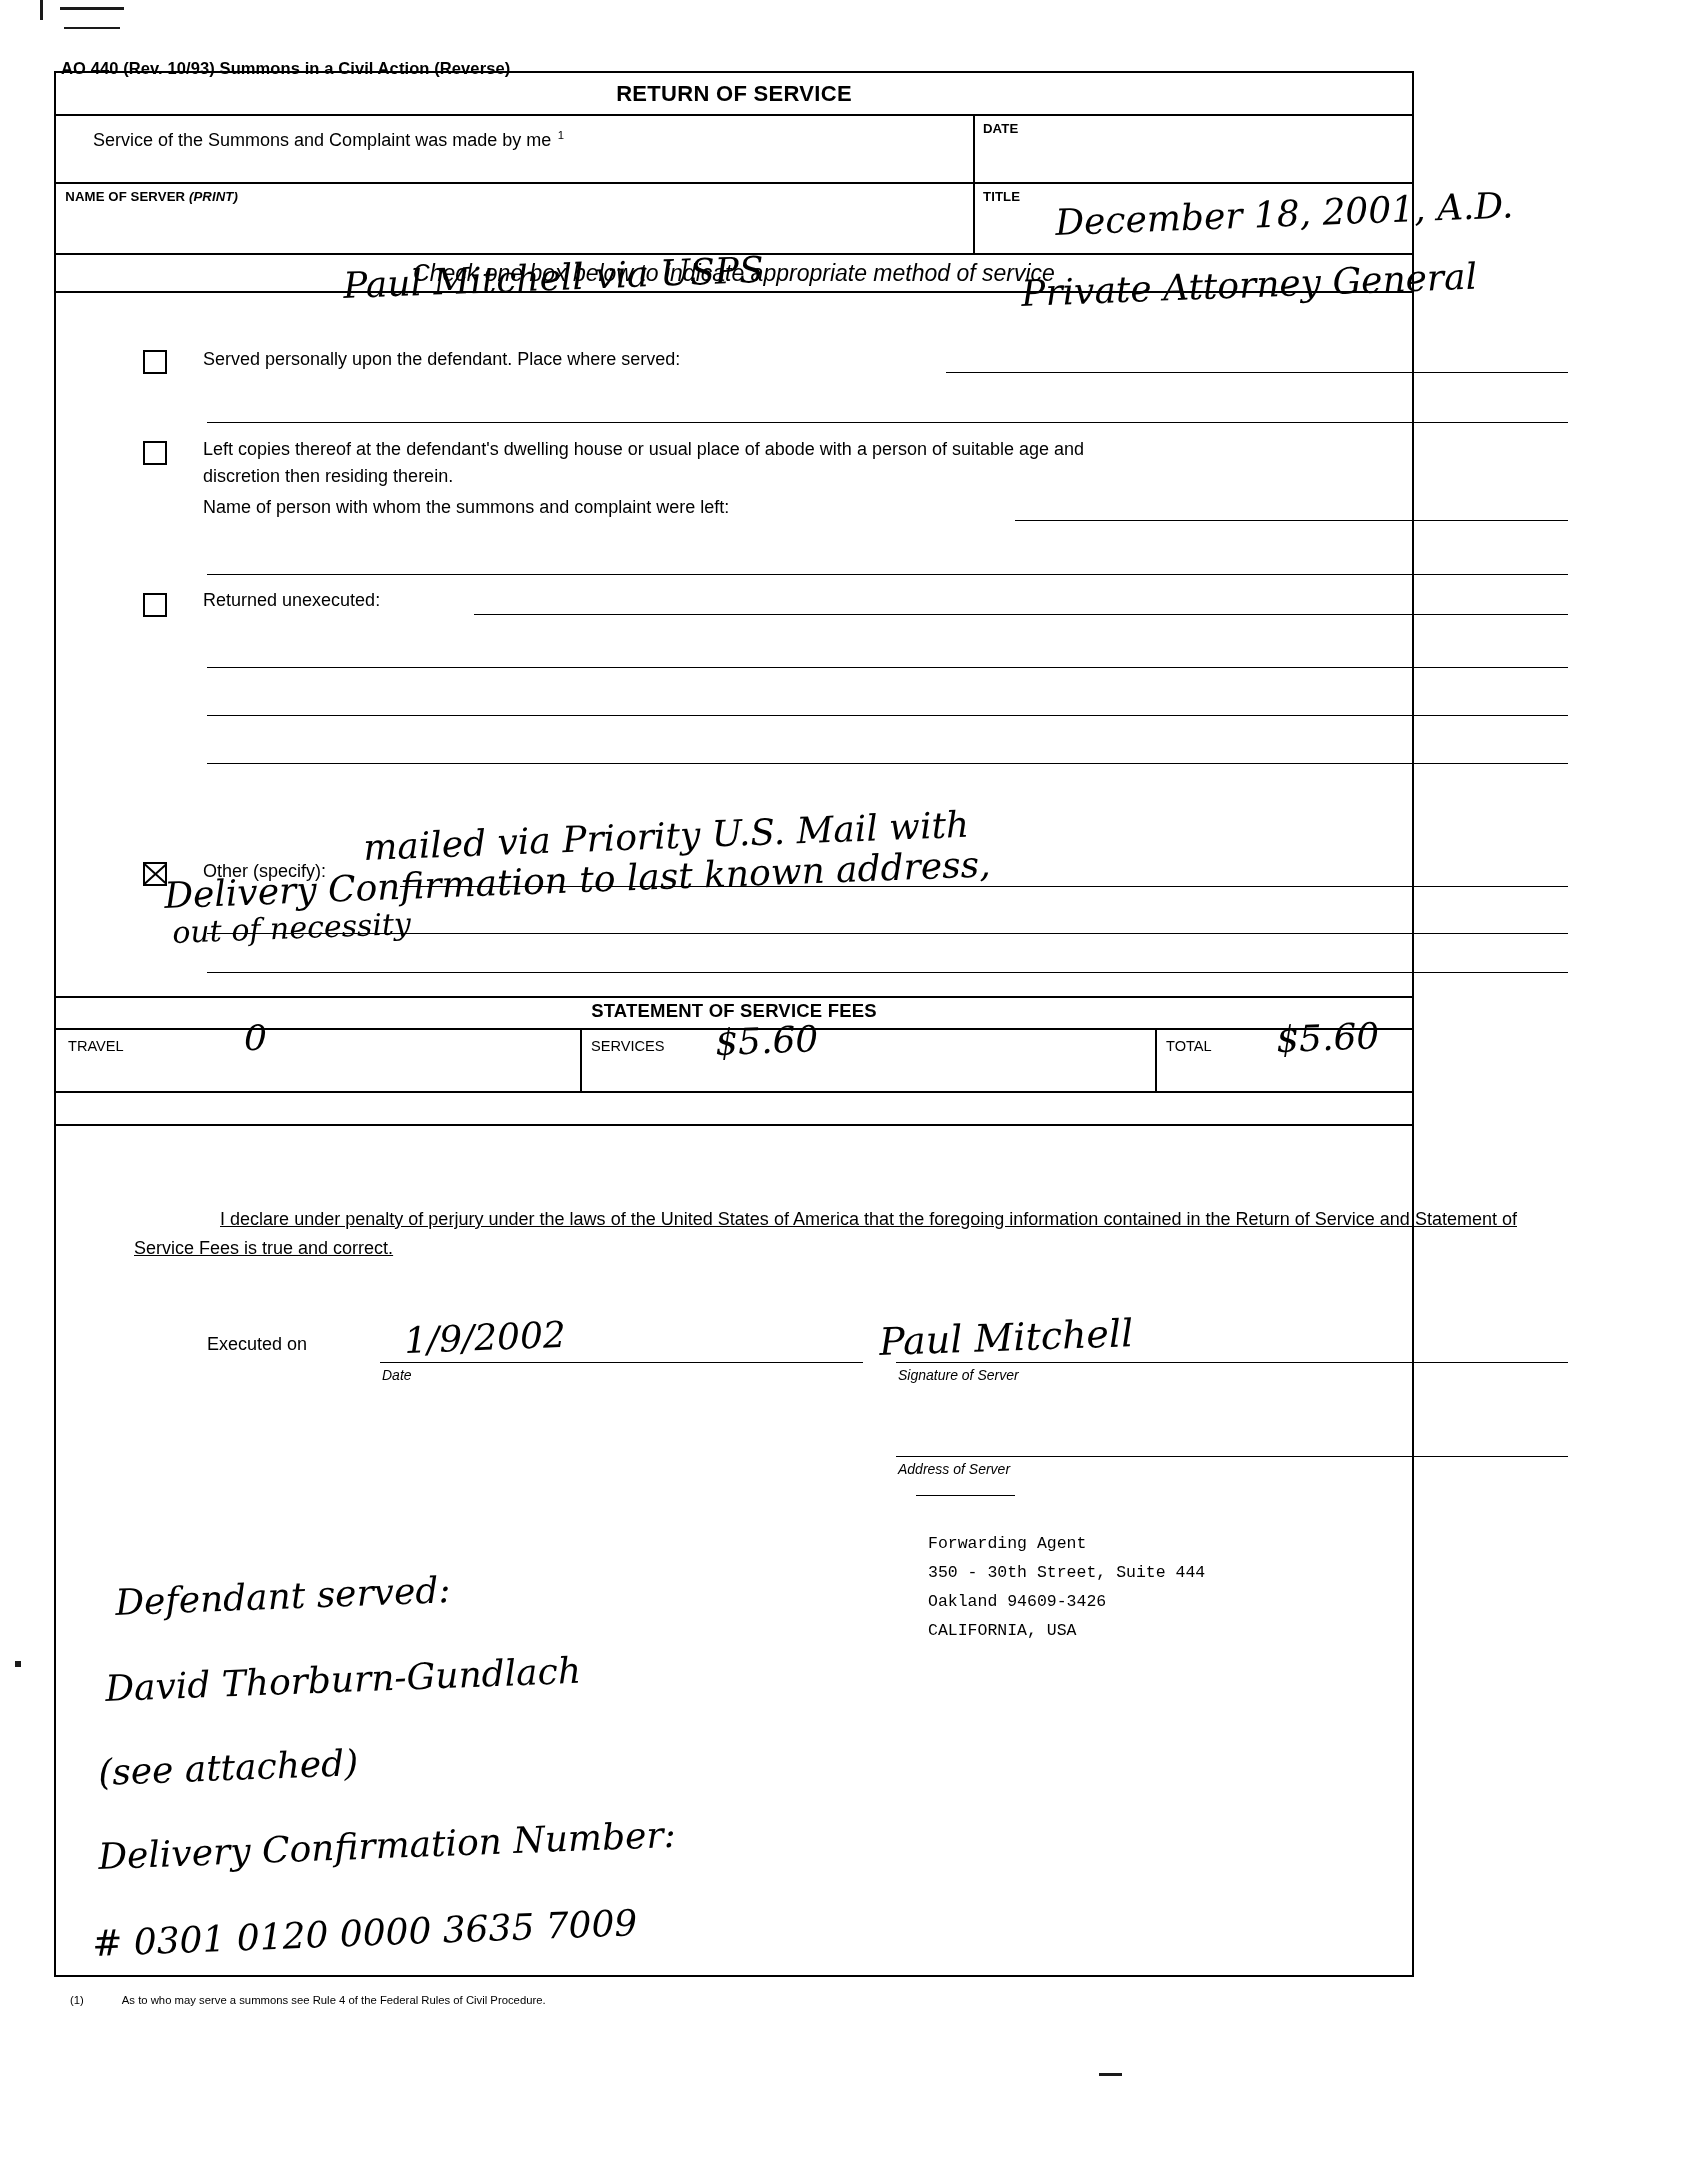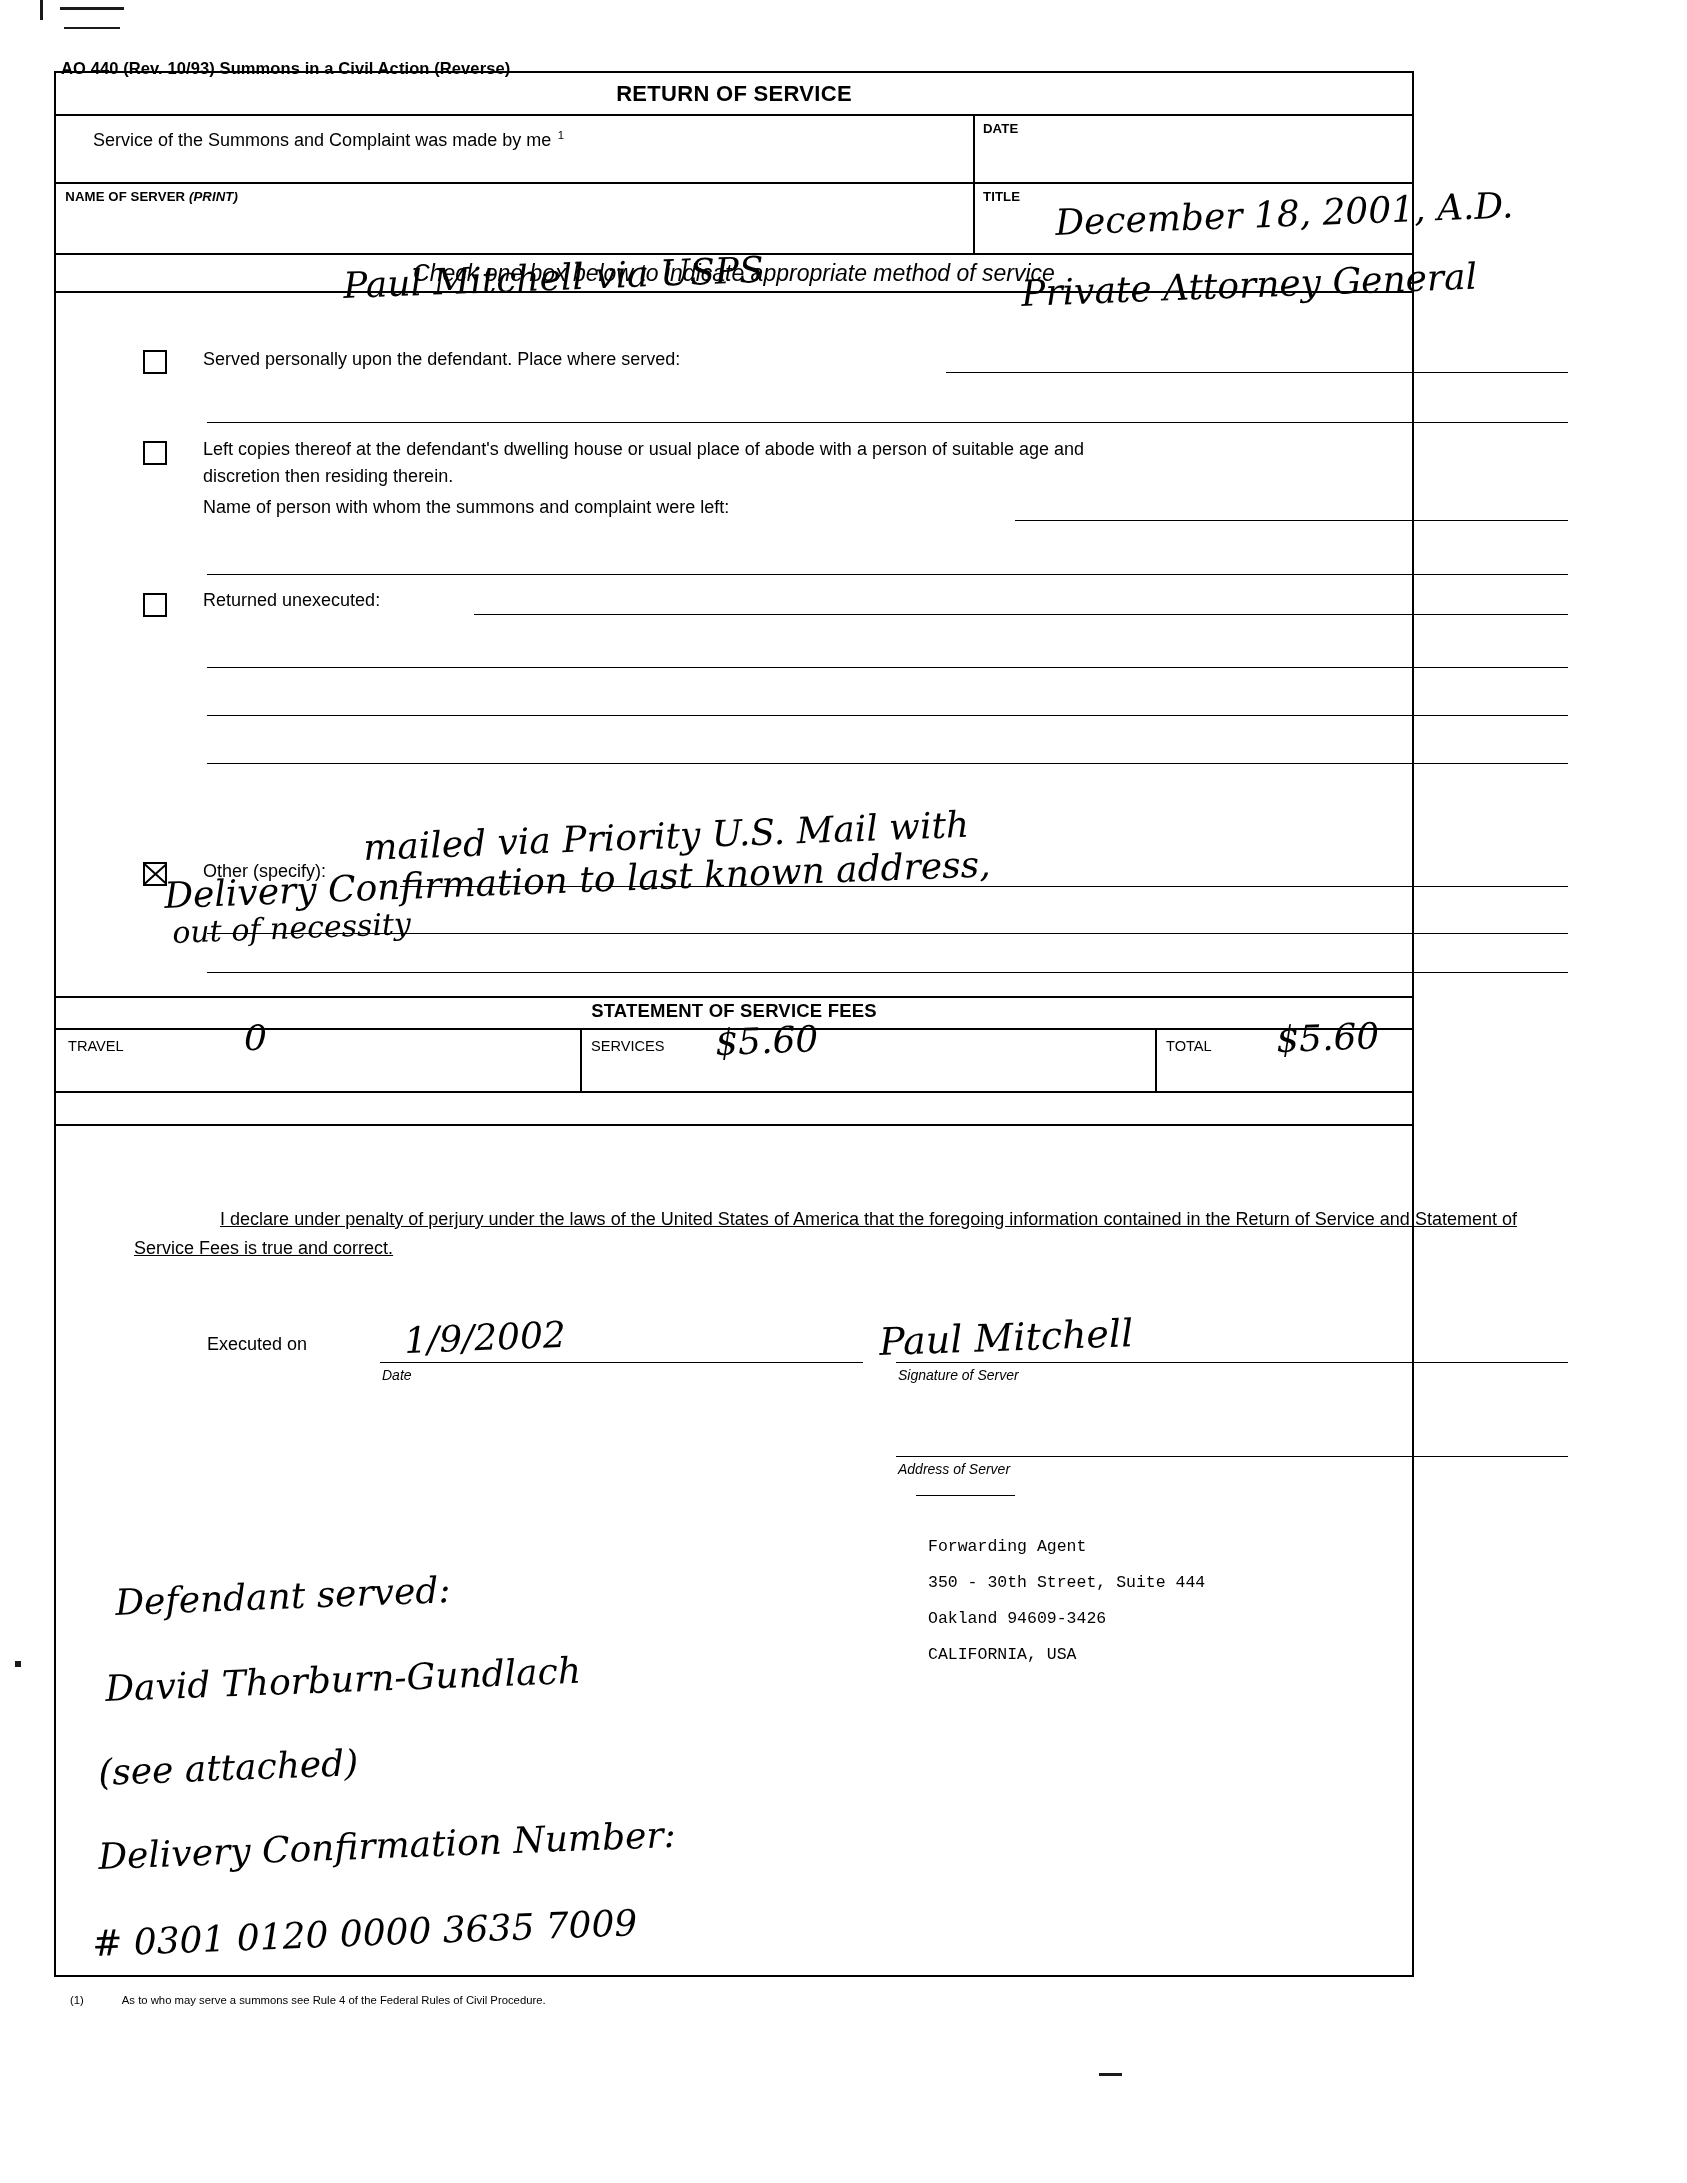--- a/index.html
+++ b/index.html
@@ -171,21 +171,21 @@
   .sub-lbl {
     position: absolute;
     font-size: 14px;
     font-style: italic;
   }
 
   .addr-block {
     position: absolute;
     font-family: "Liberation Mono", monospace;
     font-size: 16.5px;
-    line-height: 36px;
+    line-height: 29px;
     white-space: pre;
   }
 
   .footnote {
     position: absolute;
     font-size: 11.3px;
   }
   .footnote .num { font-weight: normal; }
   .footnote .txt { margin-left: 38px; }
 

